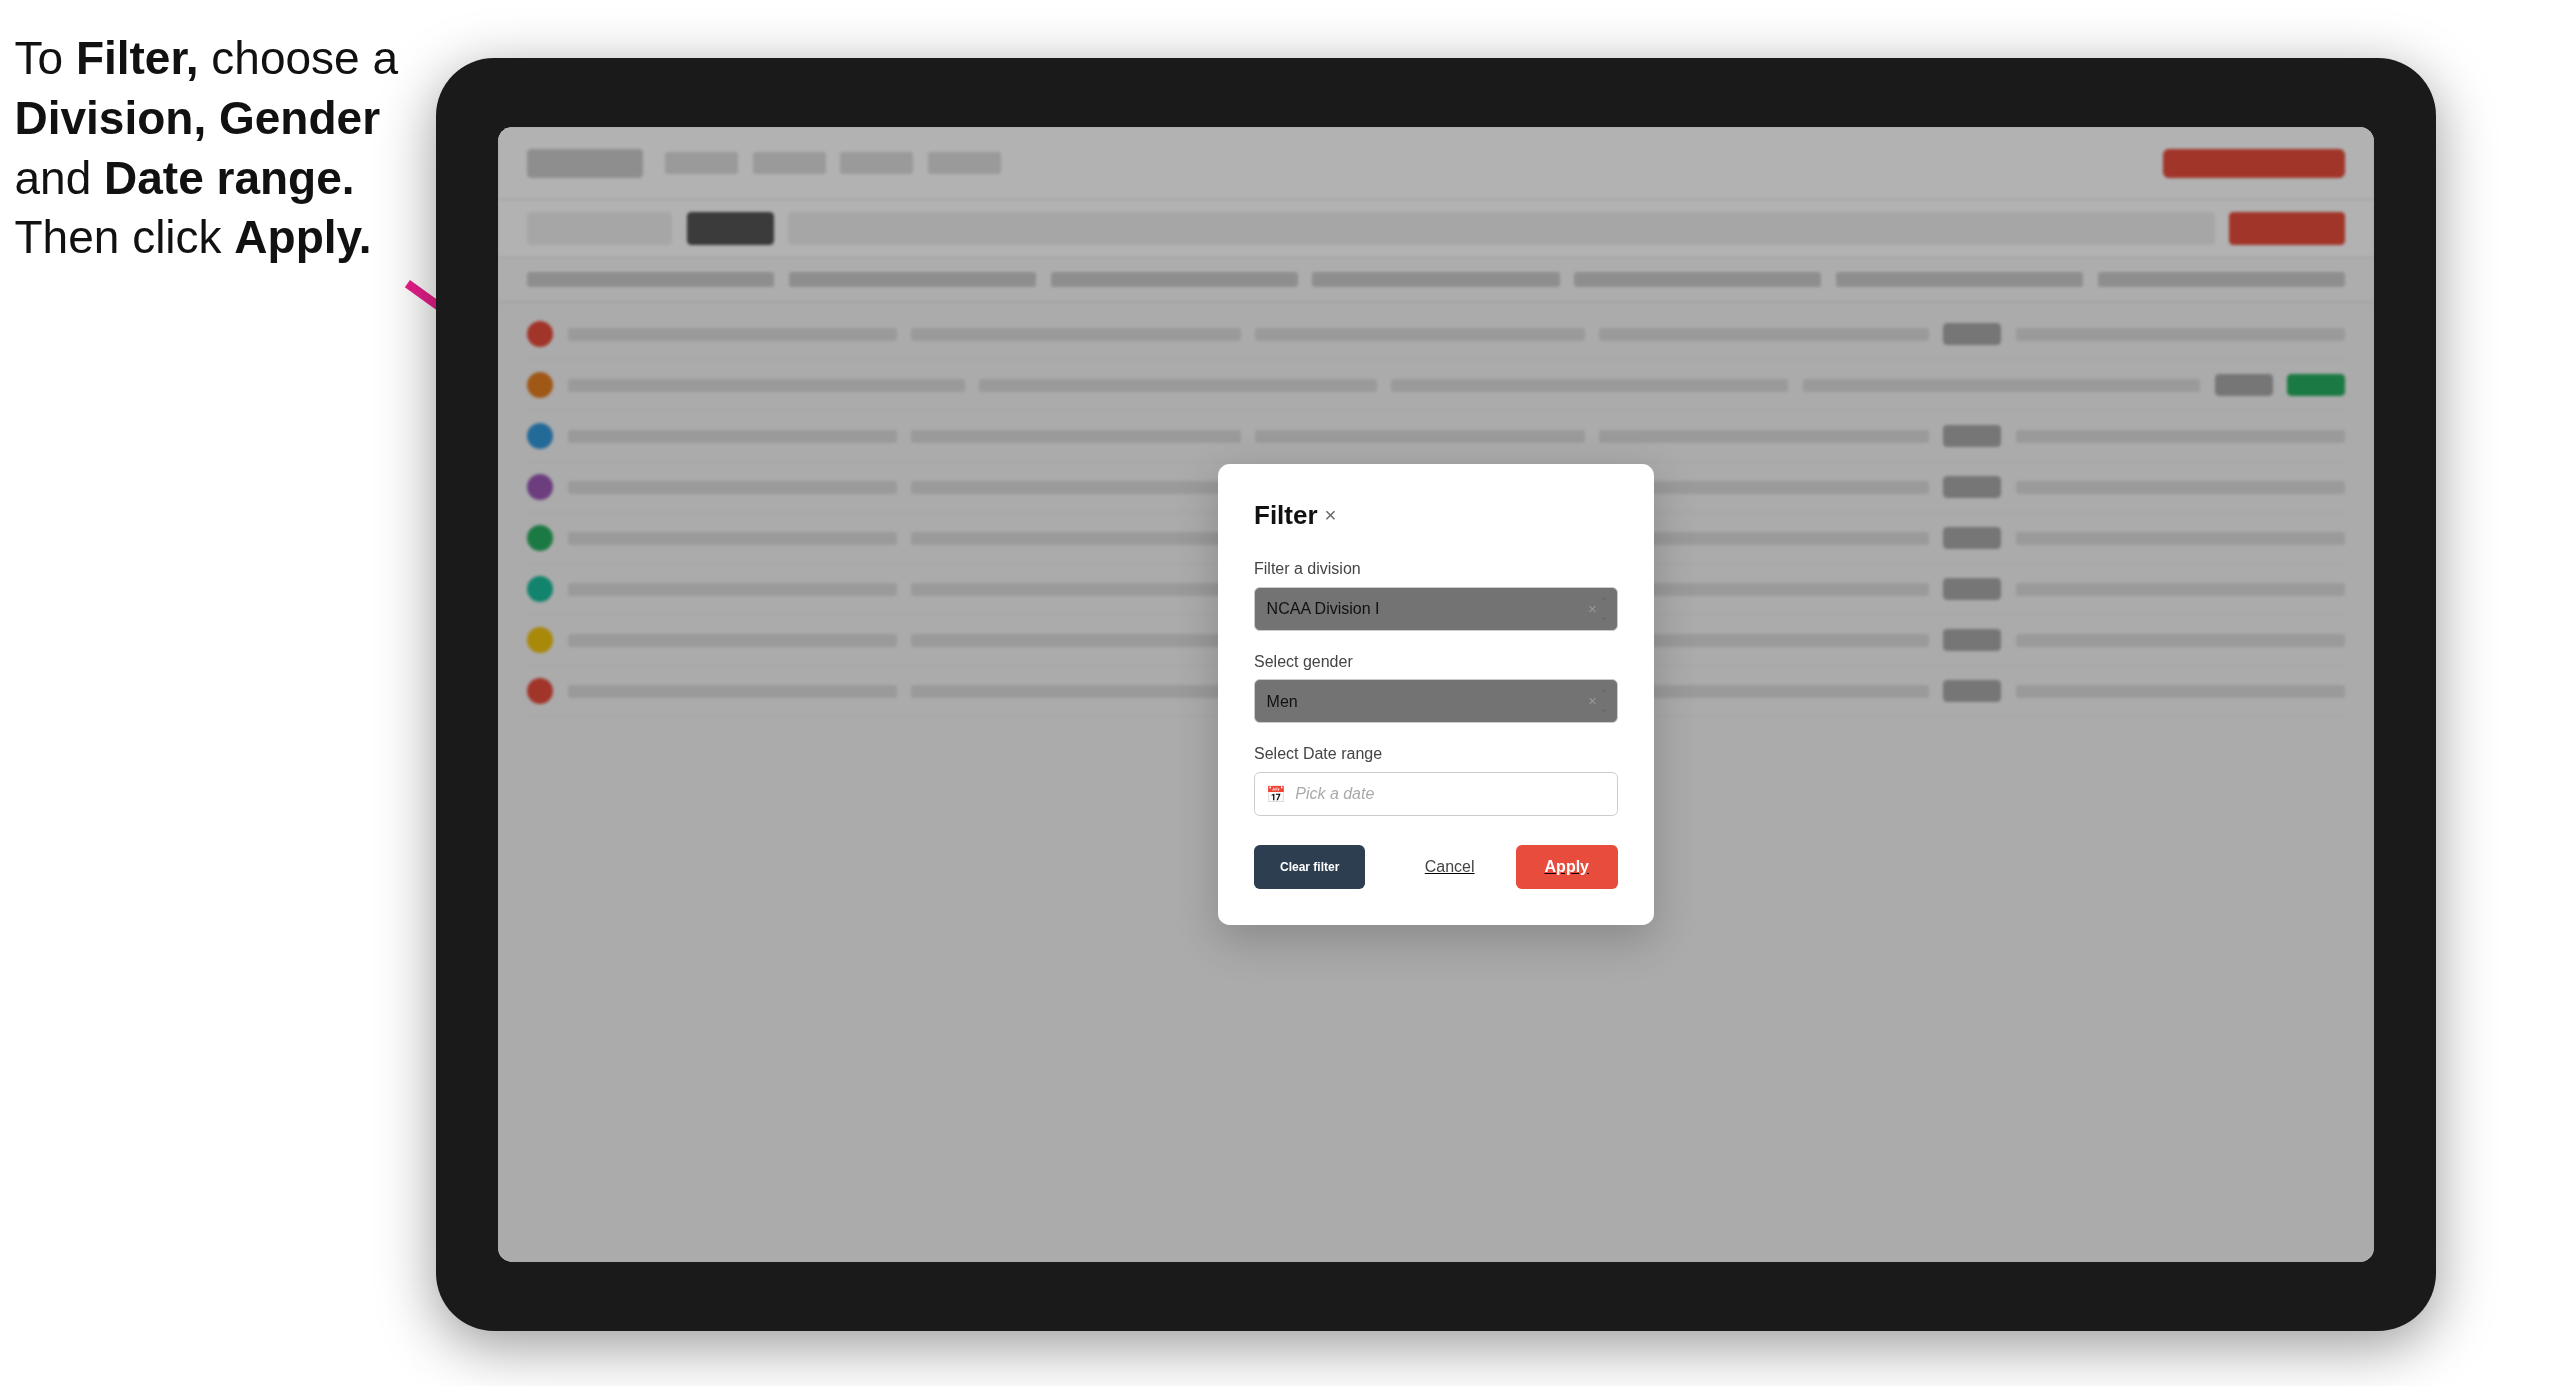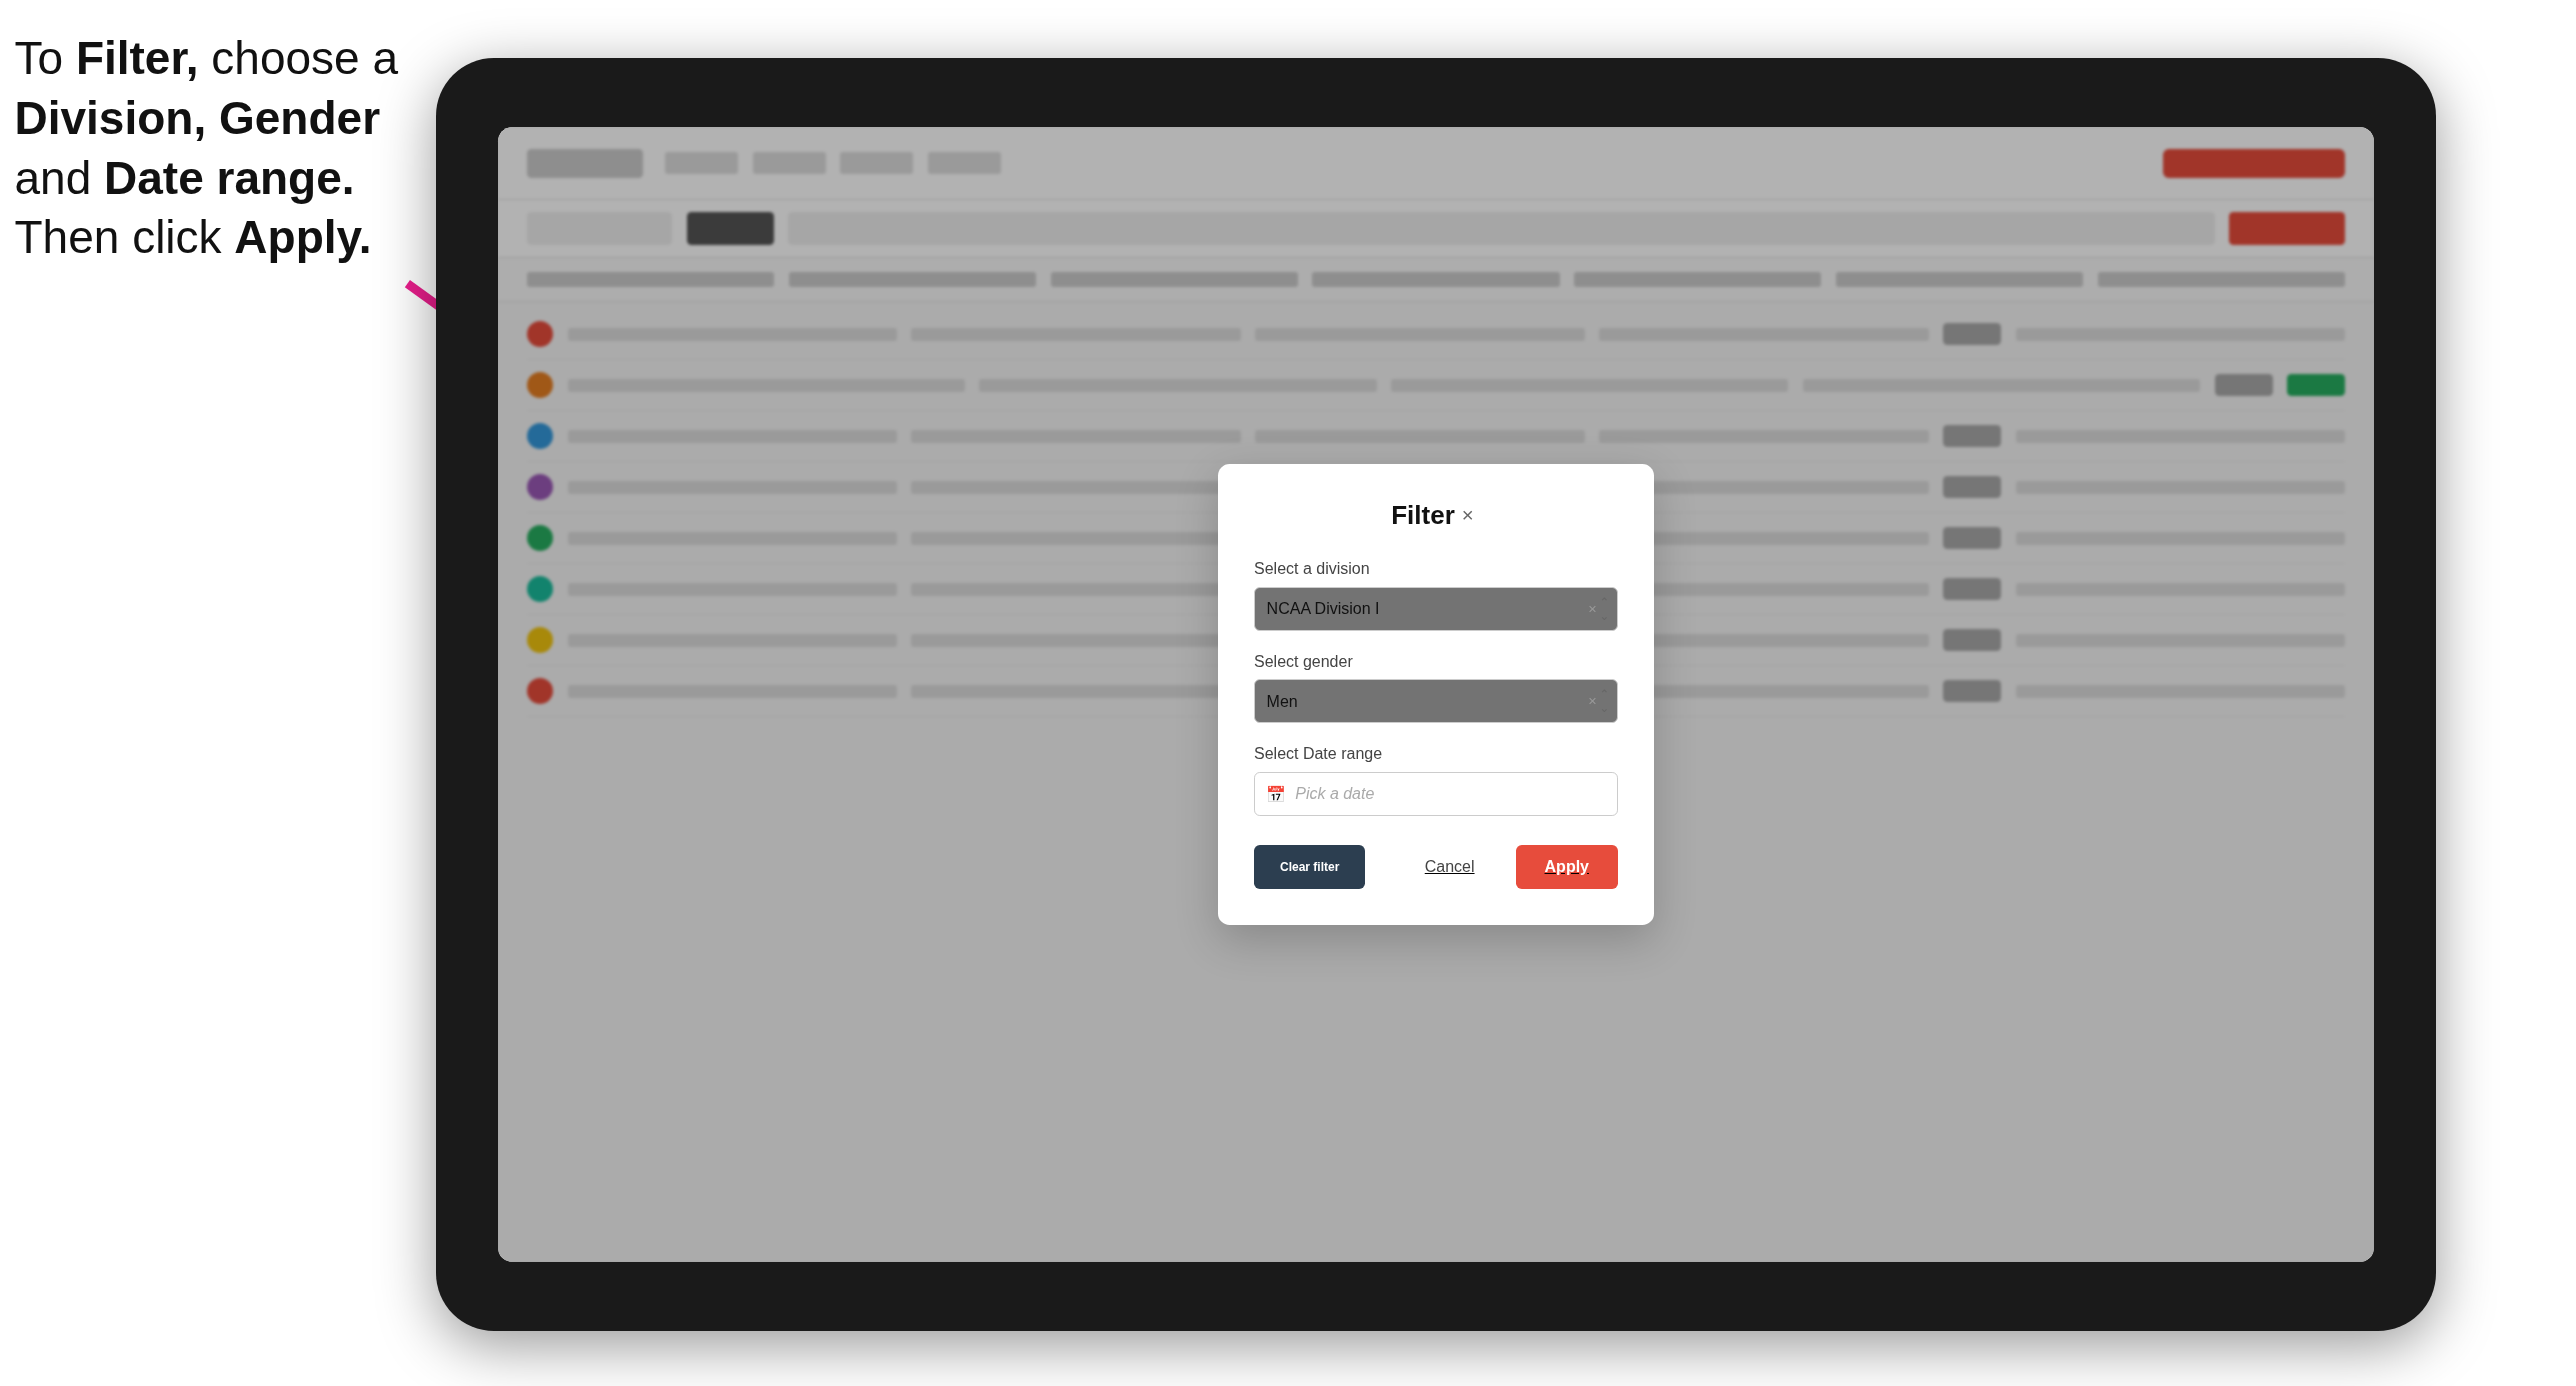--- a/index.html
+++ b/index.html
@@ -214,21 +214,21 @@
       background: #ffffff;
       border-radius: 11.6px;
       width: 436px;
       padding: 36px;
       box-shadow: 0 14.5px 44px rgba(0,0,0,0.2);
       position: relative;
     }
 
     .modal-header {
       display: flex;
-      justify-content: center;
+      justify-content: flex-start;
       align-items: center;
       margin-bottom: 29px;
     }
 
     .modal-title {
       font-size: 26px;
       font-weight: 700;
       color: #111;
     }
 
@@ -503,21 +503,21 @@
 
     <div class="modal-overlay">
       <div class="filter-modal">
 
         <div class="modal-header">
           <span class="modal-title">Filter</span>
           <button class="modal-close">×</button>
         </div>
 
         <div class="form-group">
-          <label class="form-label">Select a division</label>
+          <label class="form-label">Filter a division</label>
           <div class="select-wrapper">
             <select>
               <option>NCAA Division I</option>
             </select>
             <div class="select-icons">
               <span class="select-clear">×</span>
               <span class="select-arrow">⌃<br>⌄</span>
             </div>
           </div>
         </div>

